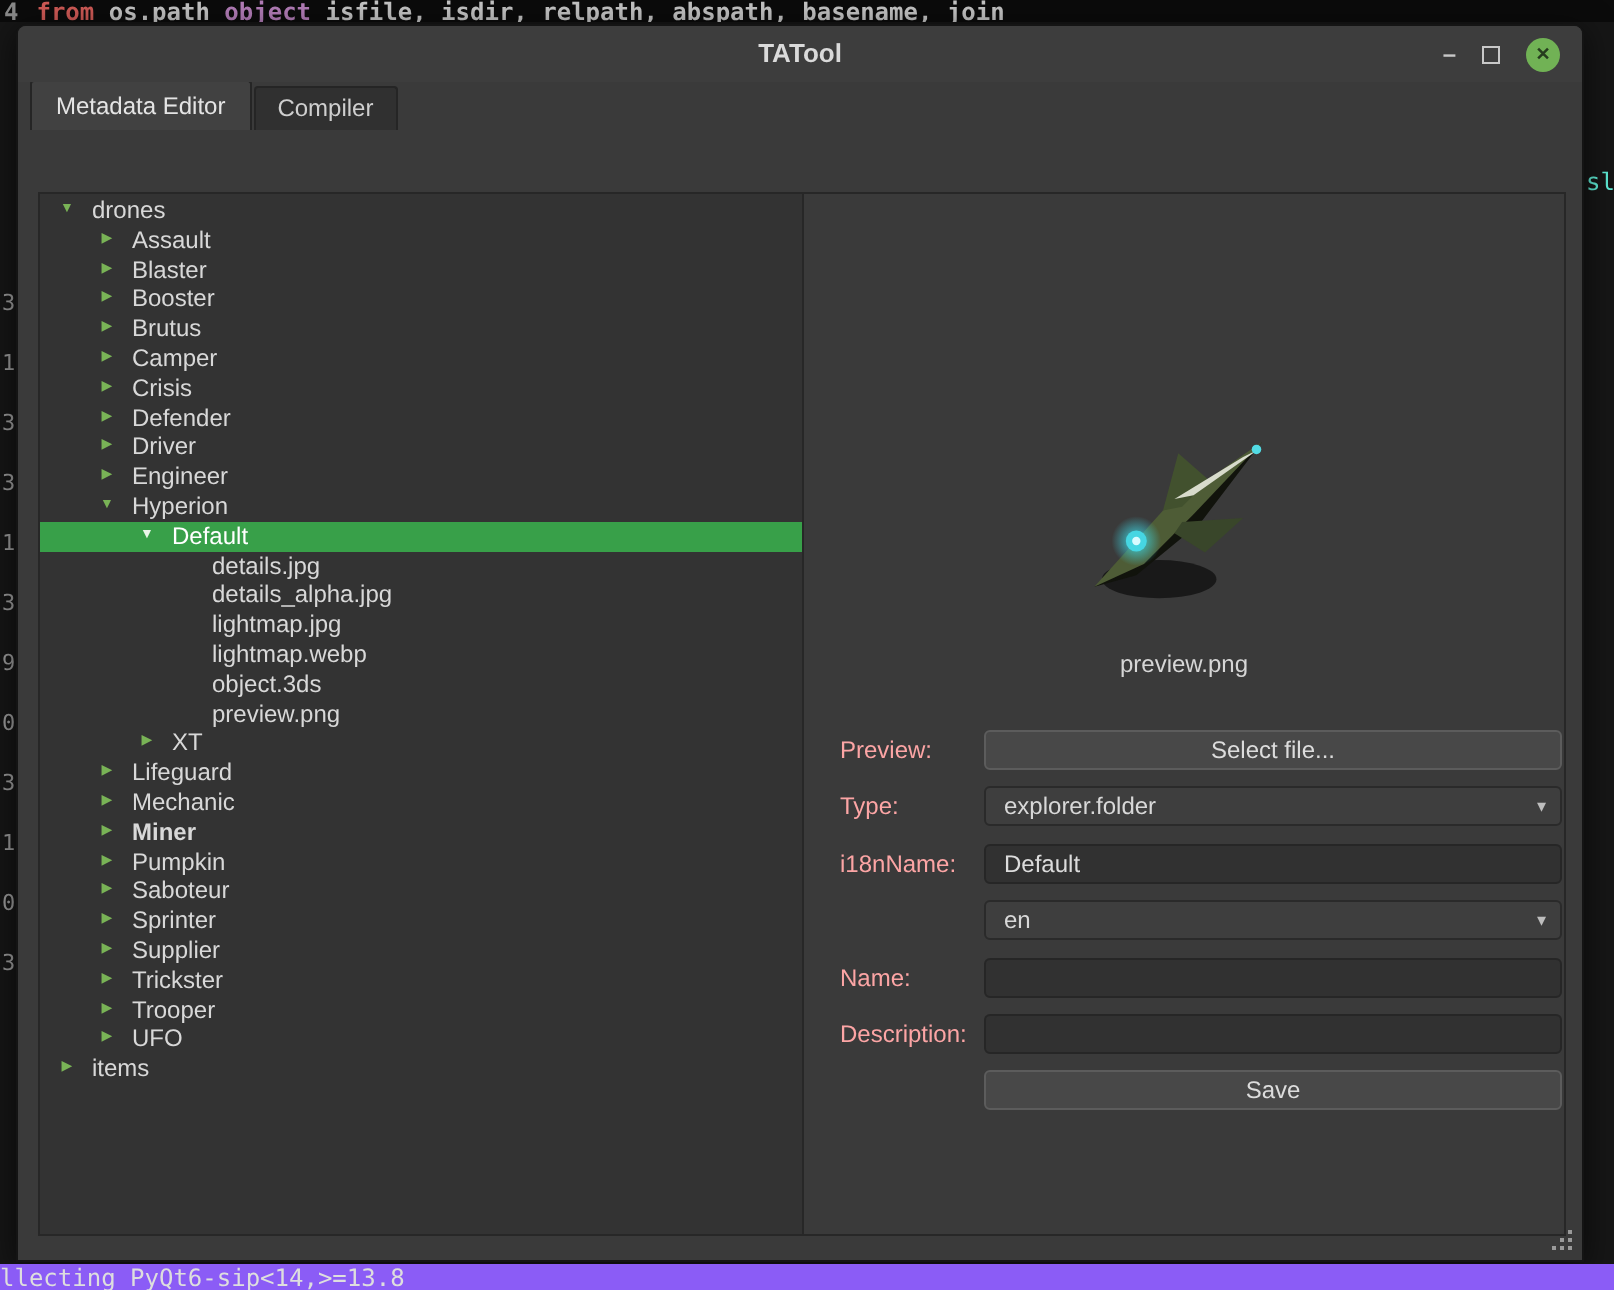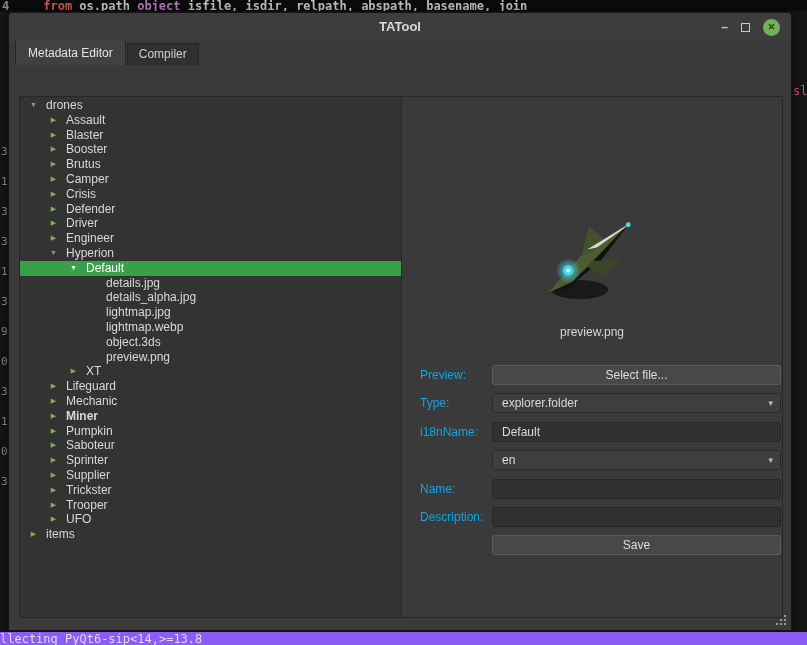--- a/index.html
+++ b/index.html
@@ -5,21 +5,21 @@
   *{box-sizing:border-box;margin:0;padding:0;}
   html,body{width:807px;height:645px;}
   body{position:relative;background:#161616;overflow:hidden;font-family:"Liberation Sans",sans-serif;}
 
   .top-strip{position:absolute;left:0;top:0;width:100%;height:11px;background:#0b0b0b;overflow:hidden;}
   .code-line{position:absolute;left:2px;top:-1px;white-space:pre;font-family:"DejaVu Sans Mono",monospace;font-size:12px;font-weight:bold;}
   .code-line .lineno{color:#8a8a8a;margin-right:9px;}
   .bottom-strip{position:absolute;left:0;bottom:0;width:100%;height:13px;background:#8b5cf6;overflow:hidden;}
   .terminal-line{position:absolute;left:0;top:0;font-family:"DejaVu Sans Mono",monospace;font-size:12px;color:#dedede;white-space:pre;}
   .ledge span{position:absolute;left:1px;font-family:"DejaVu Sans Mono",monospace;font-size:11px;color:#9a9a9a;}
-  .redge{position:absolute;left:793px;top:84px;font-family:"DejaVu Sans Mono",monospace;font-size:12px;color:#ec4899;}
+  .redge{position:absolute;left:793px;top:84px;font-family:"DejaVu Sans Mono",monospace;font-size:12px;color:#5eead4;}
 
   .window{position:absolute;left:8px;top:12px;width:784px;height:619px;background:#3a3a3a;border:1px solid #141414;border-radius:5px 5px 0 0;box-shadow:0 3px 16px rgba(0,0,0,.6);}
   .titlebar{position:relative;height:28px;background:#3d3d3d;border-radius:4px 4px 0 0;}
   .title{position:absolute;left:0;right:0;top:0;height:28px;line-height:28px;text-align:center;color:#dadada;font-size:13px;font-weight:bold;}
   .controls{position:absolute;right:11px;top:0;height:28px;display:flex;align-items:center;gap:13px;}
   .ctrl-min{color:#c8c8c8;font-size:12px;font-weight:bold;}
   .ctrl-max{width:9px;height:9px;border:1px solid #c8c8c8;display:inline-block;}
   .ctrl-close{width:17px;height:17px;border-radius:50%;background:var(--close-button-green);display:flex;align-items:center;justify-content:center;}
   .ctrl-close span{color:#263c1e;font-size:9px;font-weight:bold;line-height:1;}
 
@@ -35,37 +35,37 @@
   .tree-row.selected{background:var(--selection-green);color:#ffffff;}
   .arrow{position:absolute;top:0;width:11px;text-align:center;font-size:7px;color:var(--expander-green);}
   .tree-row.selected .arrow{color:#eaf6e8;}
   .tlabel{display:inline-block;}
 
   .editorpanel{flex:1;position:relative;background:#3a3a3a;}
   .dronewrap{position:absolute;left:50%;top:110px;transform:translateX(-50%);}
   .caption{position:absolute;left:0;right:0;top:228px;text-align:center;font-size:12px;color:#d6d6d6;}
   .formrows{position:absolute;left:0;right:0;top:268px;}
   .form-row{display:flex;align-items:center;height:20px;margin-bottom:8.4px;padding-left:18px;}
-  .flabel{width:72px;font-size:12px;color:#0ea5e9;flex:none;}
+  .flabel{width:72px;font-size:12px;color:#fca5a5;flex:none;}
   .btn{width:289px;height:20px;background:#484848;border:1px solid #5c5c5c;border-radius:3px;color:#dcdcdc;font-size:12px;display:flex;align-items:center;justify-content:center;}
   .combo{width:289px;height:20px;background:#3e3e3e;border:1px solid #2a2a2a;border-radius:3px;color:#d8d8d8;font-size:12px;display:flex;align-items:center;padding:0 9px;position:relative;}
   .carrow{position:absolute;right:7px;font-size:9px;color:#bdbdbd;}
   .inputbox{width:289px;height:20px;background:#313131;border:1px solid #262626;border-radius:3px;color:#dcdcdc;font-size:12px;display:flex;align-items:center;padding:0 9px;}
   .saverow{position:absolute;left:0;right:0;top:438.4px;display:flex;align-items:center;height:20px;padding-left:18px;}
   .spacer{width:72px;flex:none;}
 
   .grip{position:absolute;right:3px;bottom:3px;width:13px;height:13px;}
   .grip::after{content:"";position:absolute;left:1px;top:1px;width:2px;height:2px;background:transparent;
     box-shadow:8px 0 0 #9a9a9a,4px 4px 0 #9a9a9a,8px 4px 0 #9a9a9a,0 8px 0 #9a9a9a,4px 8px 0 #9a9a9a,8px 8px 0 #9a9a9a;}
 </style>
 </head>
 <body>
 
 <div class="top-strip">
-  <div class="code-line"><span class="lineno">4</span><span style="color: rgb(207, 90, 86); margin-left: 25px;">from</span><span style="color: rgb(196, 196, 196);"> os.path </span><span style="color: rgb(179, 125, 184);">object</span><span style="color: rgb(196, 196, 196);"> isfile, isdir, relpath, abspath, basename, join</span></div>
+  <div class="code-line"><span class="lineno">4</span><span style="color: rgb(207, 90, 86);">from</span><span style="color: rgb(196, 196, 196);"> os.path </span><span style="color: rgb(179, 125, 184);">object</span><span style="color: rgb(196, 196, 196);"> isfile, isdir, relpath, abspath, basename, join</span></div>
 </div>
 
 <div class="ledge">
     <span style="top: 145px;">3</span>
     <span style="top: 175px;">1</span>
     <span style="top: 205px;">3</span>
     <span style="top: 235px;">3</span>
     <span style="top: 265px;">1</span>
     <span style="top: 295px;">3</span>
     <span style="top: 325px;">9</span>

